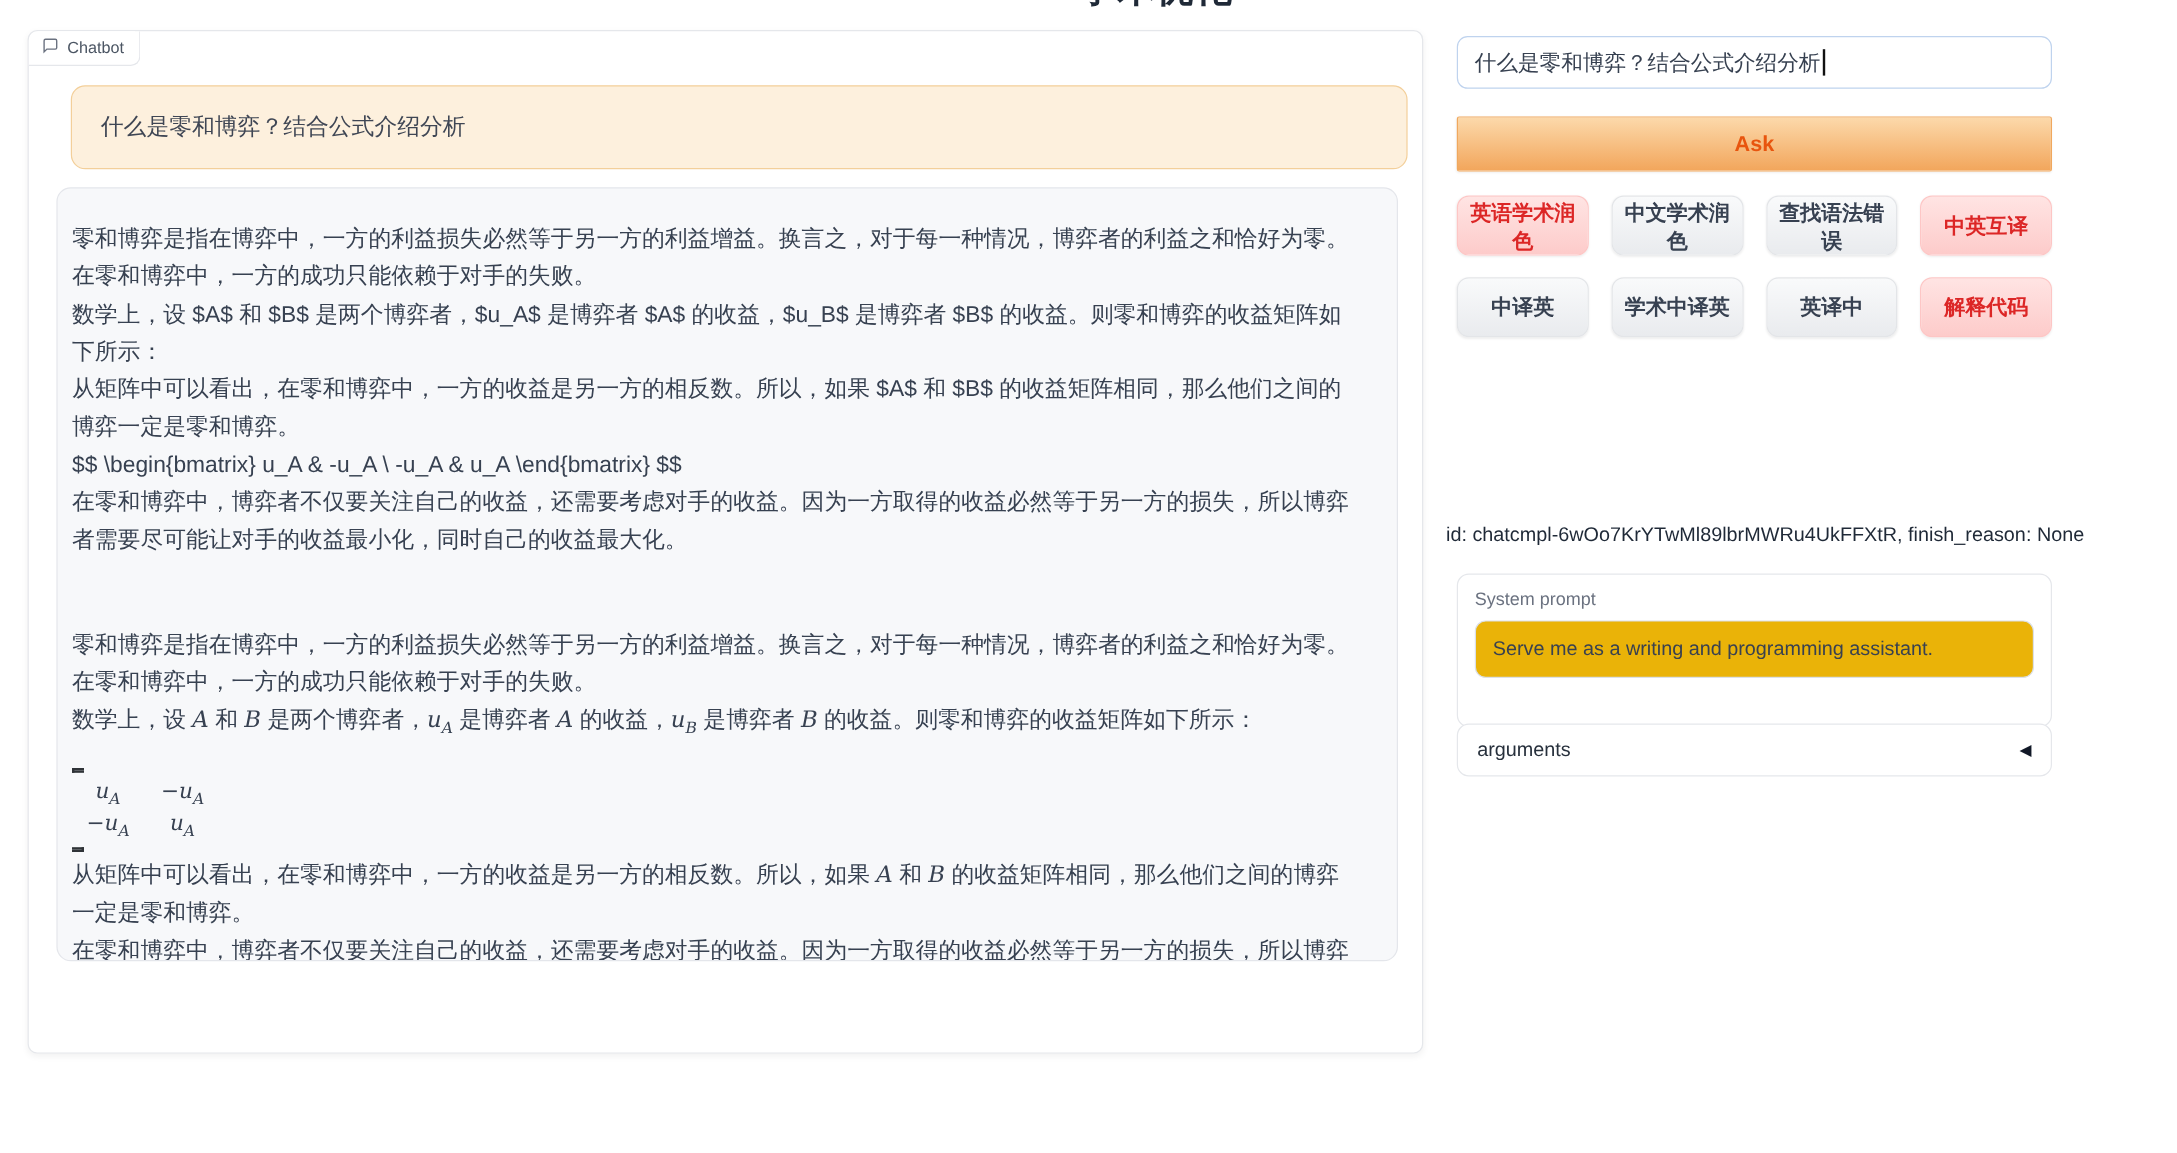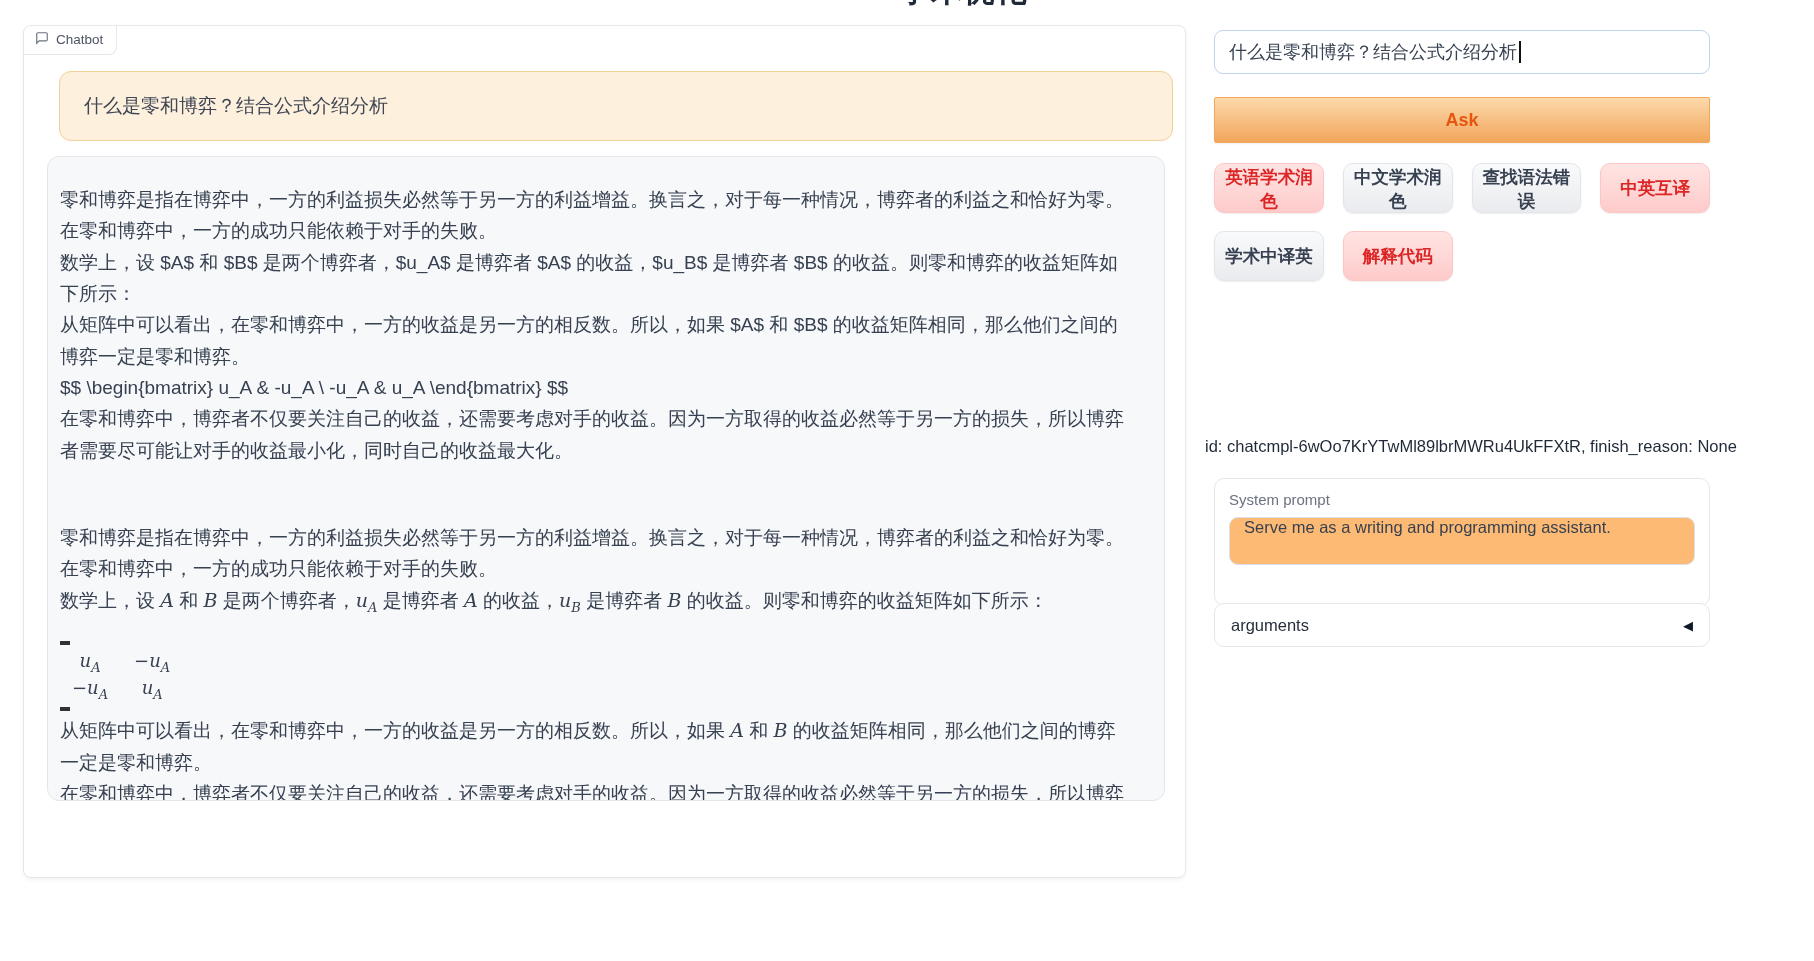--- a/index.html
+++ b/index.html
@@ -63,22 +63,22 @@
   .fn-btn{height:50px;border-radius:10px;font-size:17.5px;font-weight:700;cursor:pointer;
           box-shadow:0 1px 2px rgba(0,0,0,.07);font-family:inherit;}
   .fn-btn.gray{background:linear-gradient(180deg,#f9fafb,#e9ebee);border:1px solid #e3e5e8;color:#374151;}
   .fn-btn.red{background:linear-gradient(180deg,#ffe4e3,#fdcbca);border:1px solid #fdc6c5;color:#dc2626;}
 
   .status-line{position:absolute;left:-9px;top:437px;font-size:16.5px;color:#1f2937;white-space:nowrap;}
 
   .group-box{position:absolute;left:0;top:478px;width:100%;height:128px;border:1px solid #e5e7eb;
              border-radius:10px;background:#fff;box-sizing:border-box;padding:12px 14px;}
   .group-label{font-size:15px;color:#6b7280;margin-bottom:9px;}
-  .inner-tbox{height:48px;border:1px solid #dbe0e8;border-radius:9px;display:flex;
-              padding:0 14px;font-size:16.5px;color:#394150;background:#fdba74;box-sizing:border-box;cursor:text;}
+  .inner-tbox{height:48px;border:1px solid #dbe0e8;border-radius:9px;display:flex;align-items:center;
+              padding:0 14px;font-size:16.5px;color:#394150;background:#eab308;box-sizing:border-box;cursor:text;}
 
   .accordion{position:absolute;left:0;top:603px;width:100%;height:44px;border:1px solid #e5e7eb;
              border-radius:10px;background:#fff;display:flex;align-items:center;
              justify-content:space-between;padding:0 16px;box-sizing:border-box;
              font-size:16.5px;color:#27303c;cursor:pointer;}
   .arrow{font-size:13px;color:#111827;}
 </style>
 </head>
 <body>
 
@@ -133,21 +133,23 @@
       <span class="cursor"></span>
     </div>
 
     <button class="ask-btn">Ask</button>
 
     <div class="fn-grid">
         <button class="fn-btn red">英语学术润色</button>
         <button class="fn-btn gray">中文学术润色</button>
         <button class="fn-btn gray">查找语法错误</button>
         <button class="fn-btn red">中英互译</button>
+        <button class="fn-btn gray">中译英</button>
         <button class="fn-btn gray">学术中译英</button>
+        <button class="fn-btn gray">英译中</button>
         <button class="fn-btn red">解释代码</button>
       </div>
 
     <div class="status-line">id: chatcmpl-6wOo7KrYTwMl89lbrMWRu4UkFFXtR, finish_reason: None</div>
 
     <div class="group-box">
       <div class="group-label">System prompt</div>
       <div class="inner-tbox" role="textbox">
         <span>Serve me as a writing and programming assistant.</span>
       </div>

